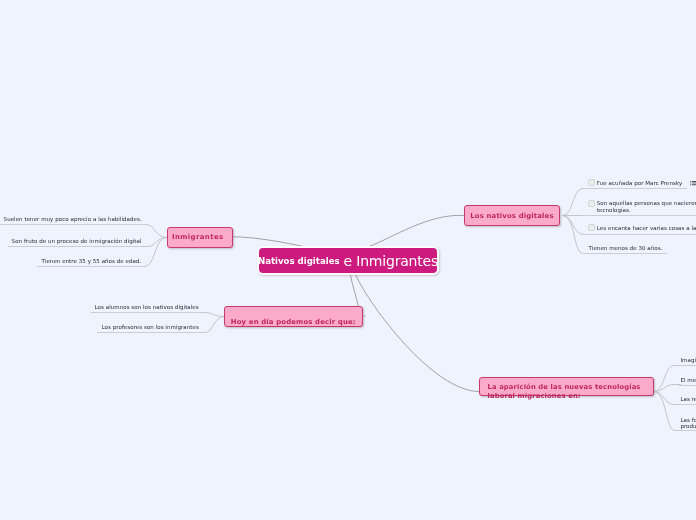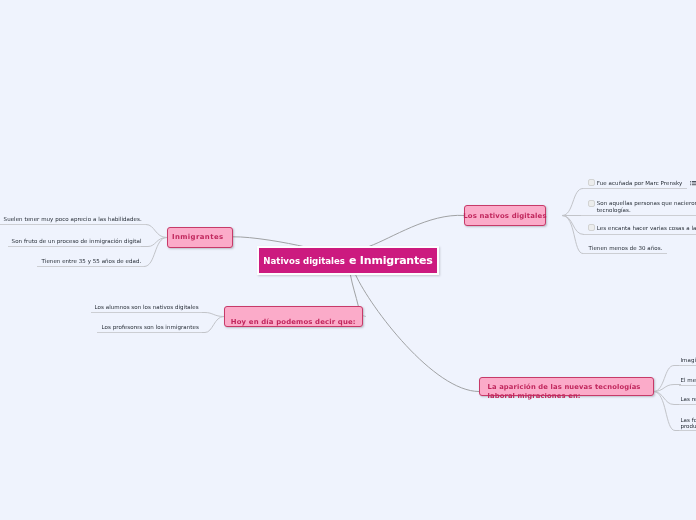--- a/index.html
+++ b/index.html
@@ -6,25 +6,25 @@
   html,body{margin:0;padding:0;}
   body{width:696px;height:520px;background:#eff3fd;overflow:hidden;
        font-family:"DejaVu Sans",sans-serif;-webkit-font-smoothing:antialiased;}
   #map{position:absolute;left:0;top:0;width:696px;height:520px;overflow:hidden;}
   svg#links{position:absolute;left:0;top:0;width:696px;height:520px;}
   svg#links path{fill:none;stroke:#a0a2a4;stroke-width:1;}
   svg#links path.l2{stroke:#c2c4c9;stroke-width:1;}
 
   .node{position:absolute;box-sizing:border-box;white-space:nowrap;}
 
-  .root{background:#cc1a7f;border:2px solid #fdfdfe;border-radius:0;
+  .root{background:#cc1a7f;border:2px solid #fdfdfe;border-radius:6px;
         color:#ffffff;display:flex;align-items:center;justify-content:center;
         box-shadow:1px 1px 2px rgba(70,70,80,.25);}
   .root .b{font-family:"DejaVu Sans",sans-serif;font-weight:bold;font-size:8.6px;}
-  .root .r{font-family:"DejaVu Sans",sans-serif;font-weight:bold;font-size:11px;
+  .root .r{font-family:"DejaVu Sans",sans-serif;font-weight:normal;font-size:14px;
            padding-left:4px;letter-spacing:-.2px;}
 
   .main{background:#fbabc9;border:1.3px solid #c73a69;border-radius:3px;
         color:#c0265c;font-weight:bold;display:flex;align-items:center;
         box-shadow:1px 1px 2px rgba(70,70,80,.3);font-size:6.9px;
         padding:0 8px;letter-spacing:.15px;}
   .main.multi{display:block;padding:4.5px 7.5px;white-space:nowrap;line-height:9px;font-size:6.75px;}
 
   .leaf{position:absolute;color:#1f262f;font-size:5.5px;line-height:9.6px;
         font-family:"DejaVu Sans",sans-serif;letter-spacing:.05px;white-space:nowrap;}
@@ -66,21 +66,21 @@
 
   <div class="node root" style="left:257px;top:246px;width:182px;height:29px;">
     <span class="b">Nativos digitales</span>
     <span class="r">e Inmigrantes</span>
   </div>
 
   <div class="node main" style="left:167px;top:227px;width:65.5px;height:20.5px;justify-content:flex-end;letter-spacing:.42px;">
     <span>Inmigrantes</span>
   </div>
 
-  <div class="node main" style="left:464px;top:205px;width:82px;height:21px;justify-content:center;">
+  <div class="node main" style="left:464px;top:205px;width:96px;height:21px;justify-content:center;">
     <span>Los nativos digitales</span>
   </div>
 
   <div class="node main" style="left:224px;top:306px;width:138.5px;height:20.5px;justify-content:center;align-items:flex-end;">
     <span>Hoy en día podemos decir que:</span>
   </div>
 
   <div class="node main multi" style="left:479px;top:377px;width:174.5px;height:19px;">
     <div>La aparición de las nuevas tecnologías</div>
     <div>laboral migraciones en:</div>

